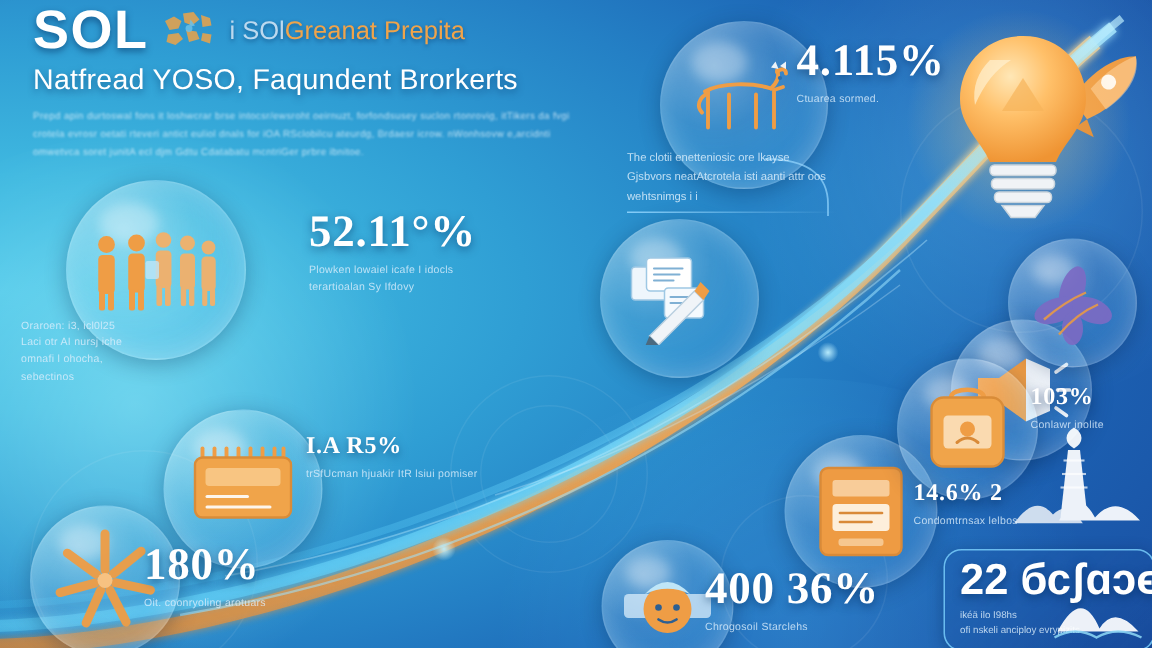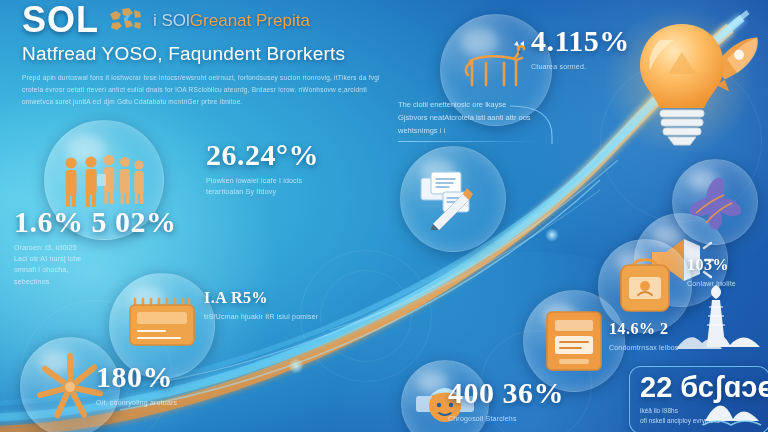--- a/index.html
+++ b/index.html
@@ -65,21 +65,21 @@
     font-family:Liberation Serif, serif;
   }
   .stat .num.sm{font-size:16px;}
   .stat .num.lg{font-size:30px;}
   .stat .cap{
     margin-top:5px;font-size:7px;line-height:1.6;color:rgba(221,239,252,.80);
     filter:blur(.45px);letter-spacing:.2px;white-space:pre-line;
   }
 
   
-  .callout{position:absolute;z-index:7;width:140px;}
+  .callout{position:absolute;z-index:7;width:140px;margin-left:20px;}
   .callout .ct{font-size:7.5px;line-height:1.75;color:rgba(223,240,252,.82);filter:blur(.45px);}
   .callout .rule{margin-top:4px;height:1px;background:linear-gradient(90deg,rgba(150,215,255,.85),rgba(150,215,255,0));}
 
   
   .bubble{
     position:absolute;border-radius:50%;z-index:5;
     background:
       radial-gradient(circle at 32% 26%, rgba(255,255,255,.34), rgba(255,255,255,.10) 38%, rgba(120,195,240,.16) 62%, rgba(40,120,200,.12) 100%);
     box-shadow:inset 0 0 18px rgba(255,255,255,.28), 0 3px 14px rgba(2,30,70,.30);
     border:1px solid rgba(255,255,255,.22);
@@ -411,32 +411,31 @@
       <path d="M0 66 q14 -20 26 -6 q10 -10 20 6 Z" opacity=".85"></path>
     </g>
     <g stroke="#ffffff" stroke-width="1.4" opacity=".7" fill="none">
       <path d="M33 24 h14"></path>
         <path d="M32 33 h16"></path>
         <path d="M31 42 h18"></path>
     </g>
   </svg>
 
   <div class="stat" style="left:206px;top:140px;">
-    <div class="num lg">26.24°%</div>
+    <div class="num lg">52.11°%</div>
     <div class="cap">Plowken lowaiel icafe I idocls
 terartioalan Sy Ifdovy</div>
   </div>
 
   <div class="stat" style="left:531px;top:26px;">
     <div class="num lg">4.115%</div>
     <div class="cap">Ctuarea sormed.</div>
   </div>
 
   <div class="stat" style="left:14px;top:207px;">
-    <div class="num lg">1.6%  5 02%</div>
     <div class="cap">Oraroen: i3, icl0l25
 Laci otr AI nursj iche
 omnafi l ohocha,
 sebectinos</div>
   </div>
 
   <div class="stat" style="left:172px;top:290px;margin-left:32px;">
     <div class="num sm">I.A R5%</div>
     <div class="cap">trSfUcman hjuakir ItR lsiui pomiser</div>
   </div>
@@ -449,21 +448,21 @@
   <div class="stat" style="left:687px;top:257px;">
     <div class="num sm">103%</div>
     <div class="cap">Conlawr inolite</div>
   </div>
 
   <div class="stat" style="left:609px;top:321px;">
     <div class="num sm">14.6% 2</div>
     <div class="cap">Condomtrnsax lelbos</div>
   </div>
 
-  <div class="stat" style="left:448px;top:378px;">
+  <div class="stat" style="left:470px;top:378px;">
     <div class="num lg">400 36%</div>
     <div class="cap">Chrogosoil Starclehs</div>
   </div>
 
   <div class="cardbox" style="left:629px;top:366px;width:139px;height:66px;">
     <div style="position:absolute;left:10px;top:6px;">
       <div class="num lg" style="font-size:29px;font-weight:bold;color:#fff;line-height:1;text-shadow:0 2px 6px rgba(0,40,90,.55);white-space:nowrap;">22 бсʃɑɔϵ</div>
       <div style="margin-top:4px;font-size:6.5px;line-height:1.6;color:rgba(222,240,252,.8);filter:blur(.45px);">
         <div>ikéä ilo I98hs</div>
         <div>ofi nskeli anciploy evrypizits</div>

